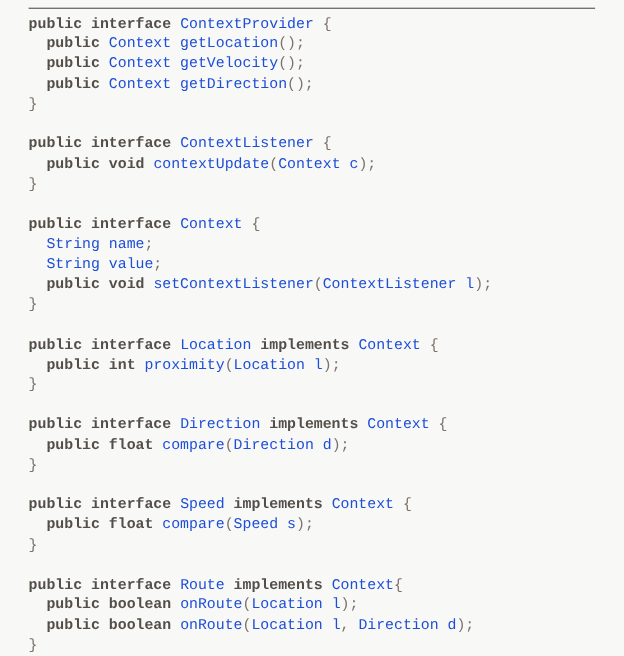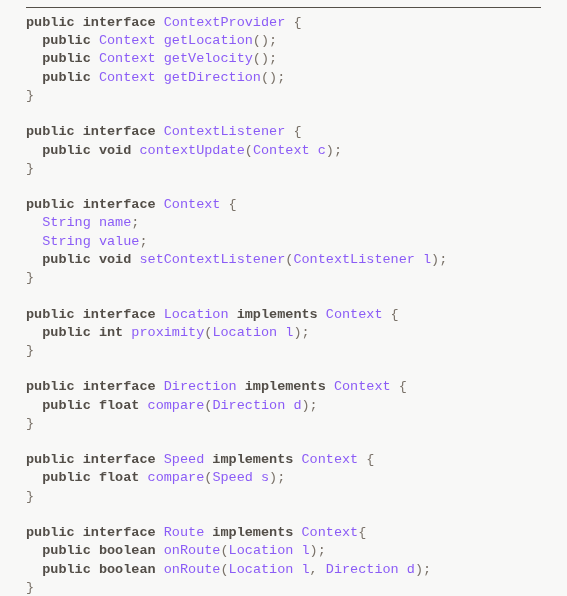--- a/index.html
+++ b/index.html
@@ -25,21 +25,21 @@
       margin-bottom: 6px;
     }
     .code-block {
       white-space: pre;
     }
     .kw {
       font-weight: bold;
       color: #534e48;
     }
     .id {
-      color: #8b5cf6;
+      color: #1d4ed8;
     }
     .pn {
       color: #7a7269;
     }
     .blank { height: 1.35em; }
   </style>
 </head>
 <body>
 
 <div class="rule"></div>

